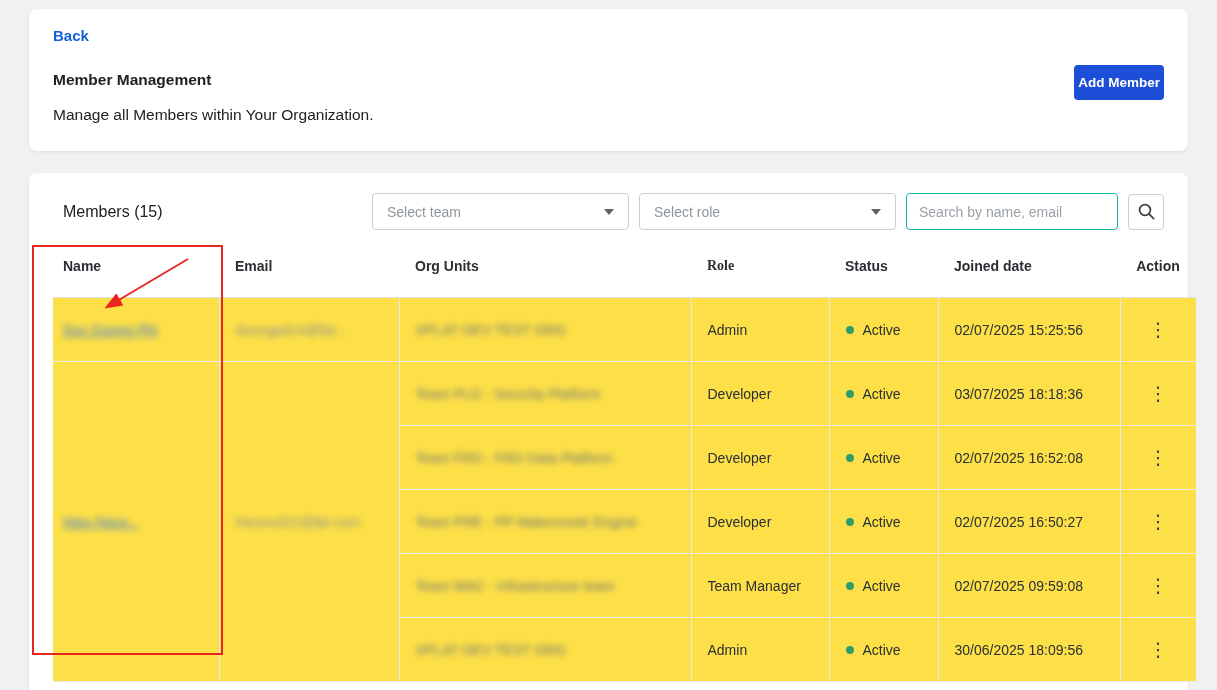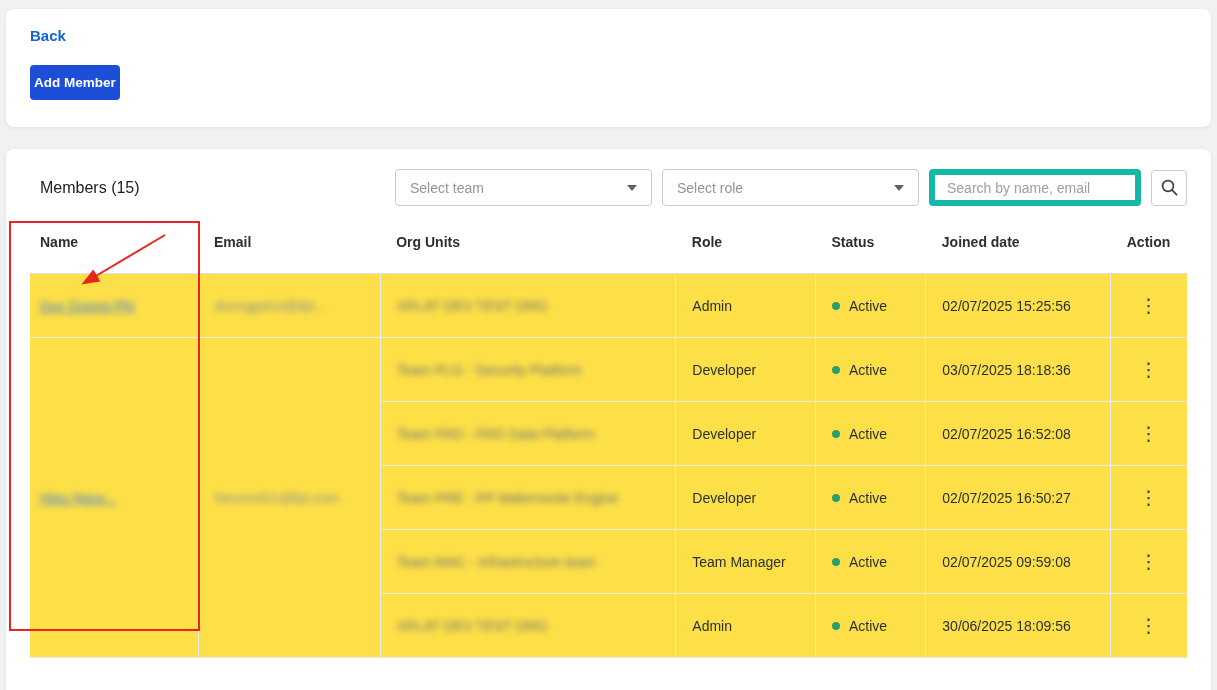--- a/index.html
+++ b/index.html
@@ -6,21 +6,21 @@
   html, body { margin: 0; padding: 0; }
   body {
     width: 1217px; height: 690px; overflow: hidden;
     background: #eff1f3;
     font-family: "Liberation Sans", "DejaVu Sans", sans-serif;
     color: #202124;
   }
   .card {
     background: #fff;
     border-radius: 8px;
-    margin: 0 6px;
+    margin: 0 29px;
     box-shadow: 0 1px 3px rgba(60,64,67,.10);
   }
   
   .header-card { margin-top: 9px; padding: 18px 24px 27px; }
   .back-link {
     display: inline-block;
     color: #1563d2; font-size: 15px; font-weight: 700;
     cursor: pointer; text-decoration: none;
   }
   .header-row { display: flex; justify-content: space-between; align-items: flex-start; margin-top: 26px; }
@@ -45,42 +45,42 @@
     padding: 0 14px; background: #fff;
     color: #8f969c; font-size: 14px; cursor: pointer;
   }
   .chevron {
     width: 0; height: 0;
     border-left: 5px solid transparent; border-right: 5px solid transparent;
     border-top: 6px solid #5f6368;
   }
   .search-input {
     width: 212px; height: 37px;
-    border: 6px solid #14b8a6; border-radius: 4px;
+    border: 1px solid #14b8a6; border-radius: 4px;
     padding: 0 12px; font-size: 14px; color: #404040;
     font-family: inherit; outline: none;
   }
   .search-input::placeholder { color: #9aa0a6; }
   .search-btn {
     width: 36px; height: 36px;
     border: 1px solid #c9cdd1; border-radius: 4px;
     background: #fff; display: flex; align-items: center; justify-content: center;
     cursor: pointer; padding: 0;
   }
   
   table { width: 100%; border-collapse: collapse; table-layout: fixed; margin-top: 16px; }
   th {
     text-align: left; font-size: 14px; font-weight: 700; color: #2b2f33;
     padding: 12px 16px 23px; border-bottom: 1px solid #dfe1e4;
     white-space: nowrap; overflow: hidden;
   }
   th.col-name { width: 166px; padding-left: 10px; }
   th.col-email { width: 180px; }
   th.col-org { width: 292px; }
-  th.col-role { width: 138px; }
+  th.col-role { width: 138px; font-family: Liberation Serif, serif; }
   th.col-status { width: 109px; }
   th.col-joined { width: 182px; }
   th.col-action { width: 76px; text-align: center; }
   td {
     font-size: 14px; color: #2b2f33;
     padding: 8px 16px; height: 64px;
     border-bottom: 1px solid #e7e9eb;
     border-left: 1px solid #e7e9eb;
     vertical-align: middle; background: #fde047;
     white-space: nowrap; overflow: hidden;
@@ -105,20 +105,24 @@
   .annotation { position: absolute; left: 0; top: 0; pointer-events: none; }
 </style>
 </head>
 <body>
 
 <div class="page">
 
   <div class="card header-card">
     <a class="back-link">Back</a>
     <div class="header-row">
+      <div>
+        <div class="page-title">Member Management</div>
+        <div class="page-subtitle">Manage all Members within Your Organization.</div>
+      </div>
       <button class="add-member-btn">Add Member</button>
     </div>
   </div>
 
   <div class="card members-card">
     <div class="toolbar">
       <div class="members-title">Members (15)</div>
       <div class="filters">
         <div class="select">
           <span>Select team</span>

